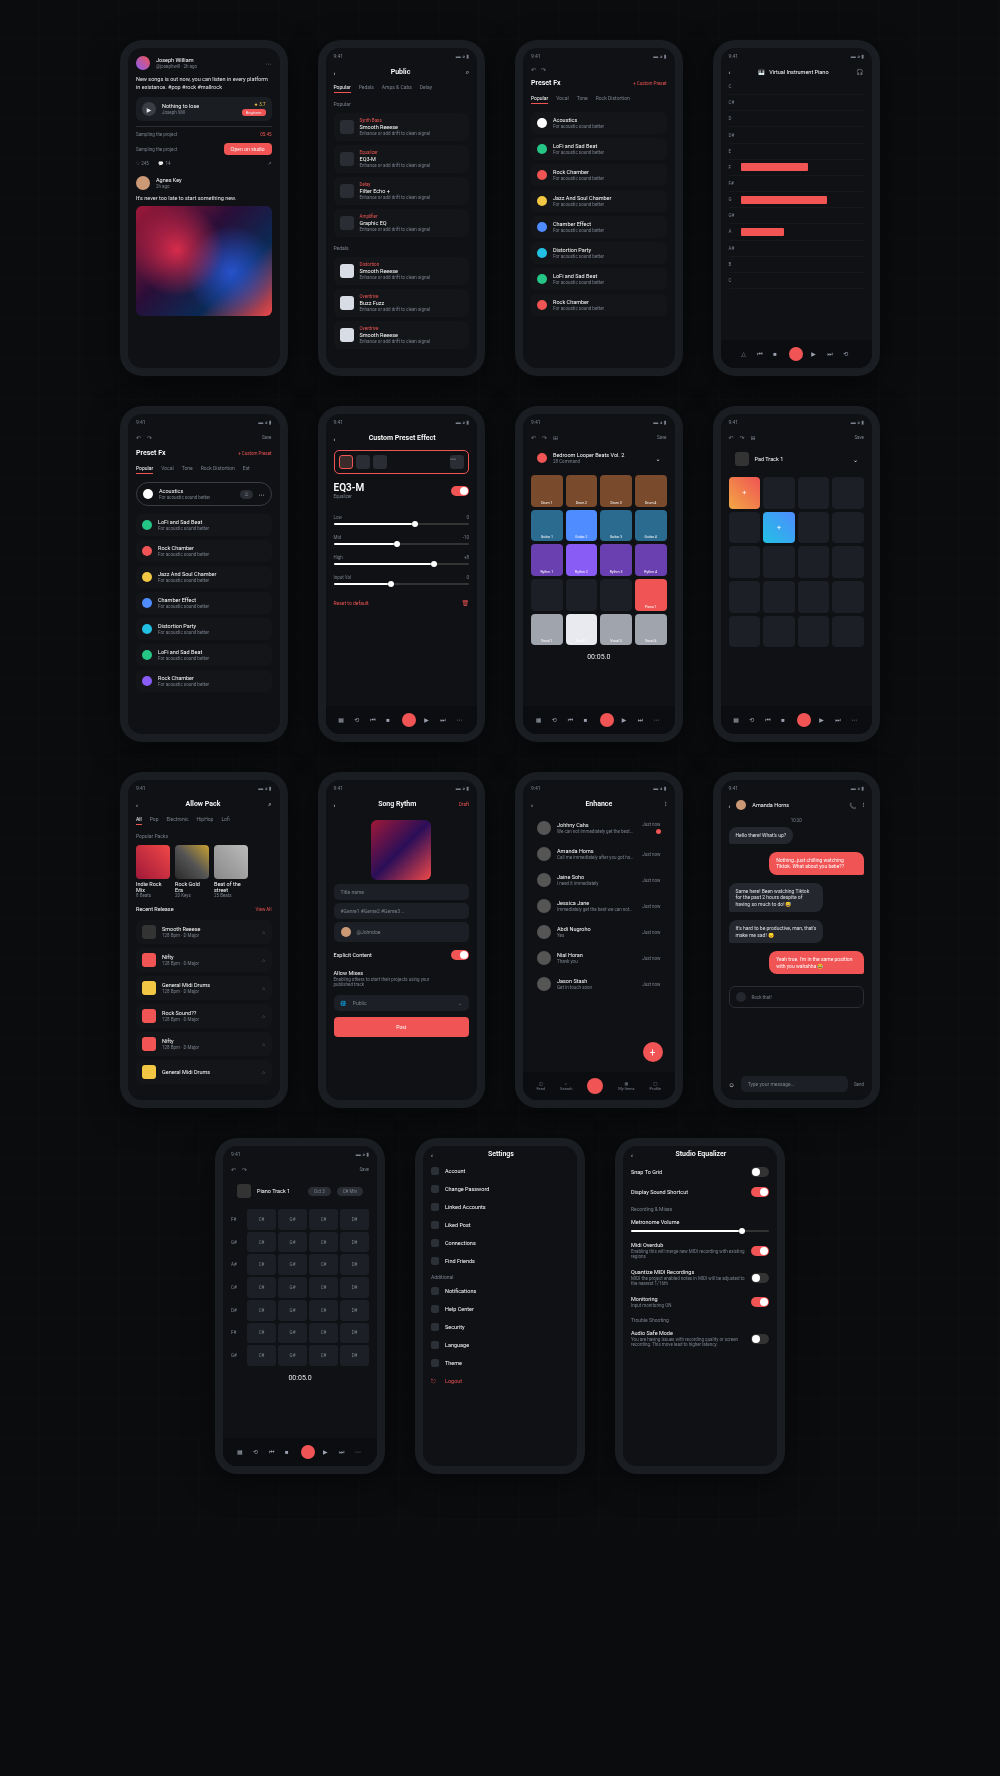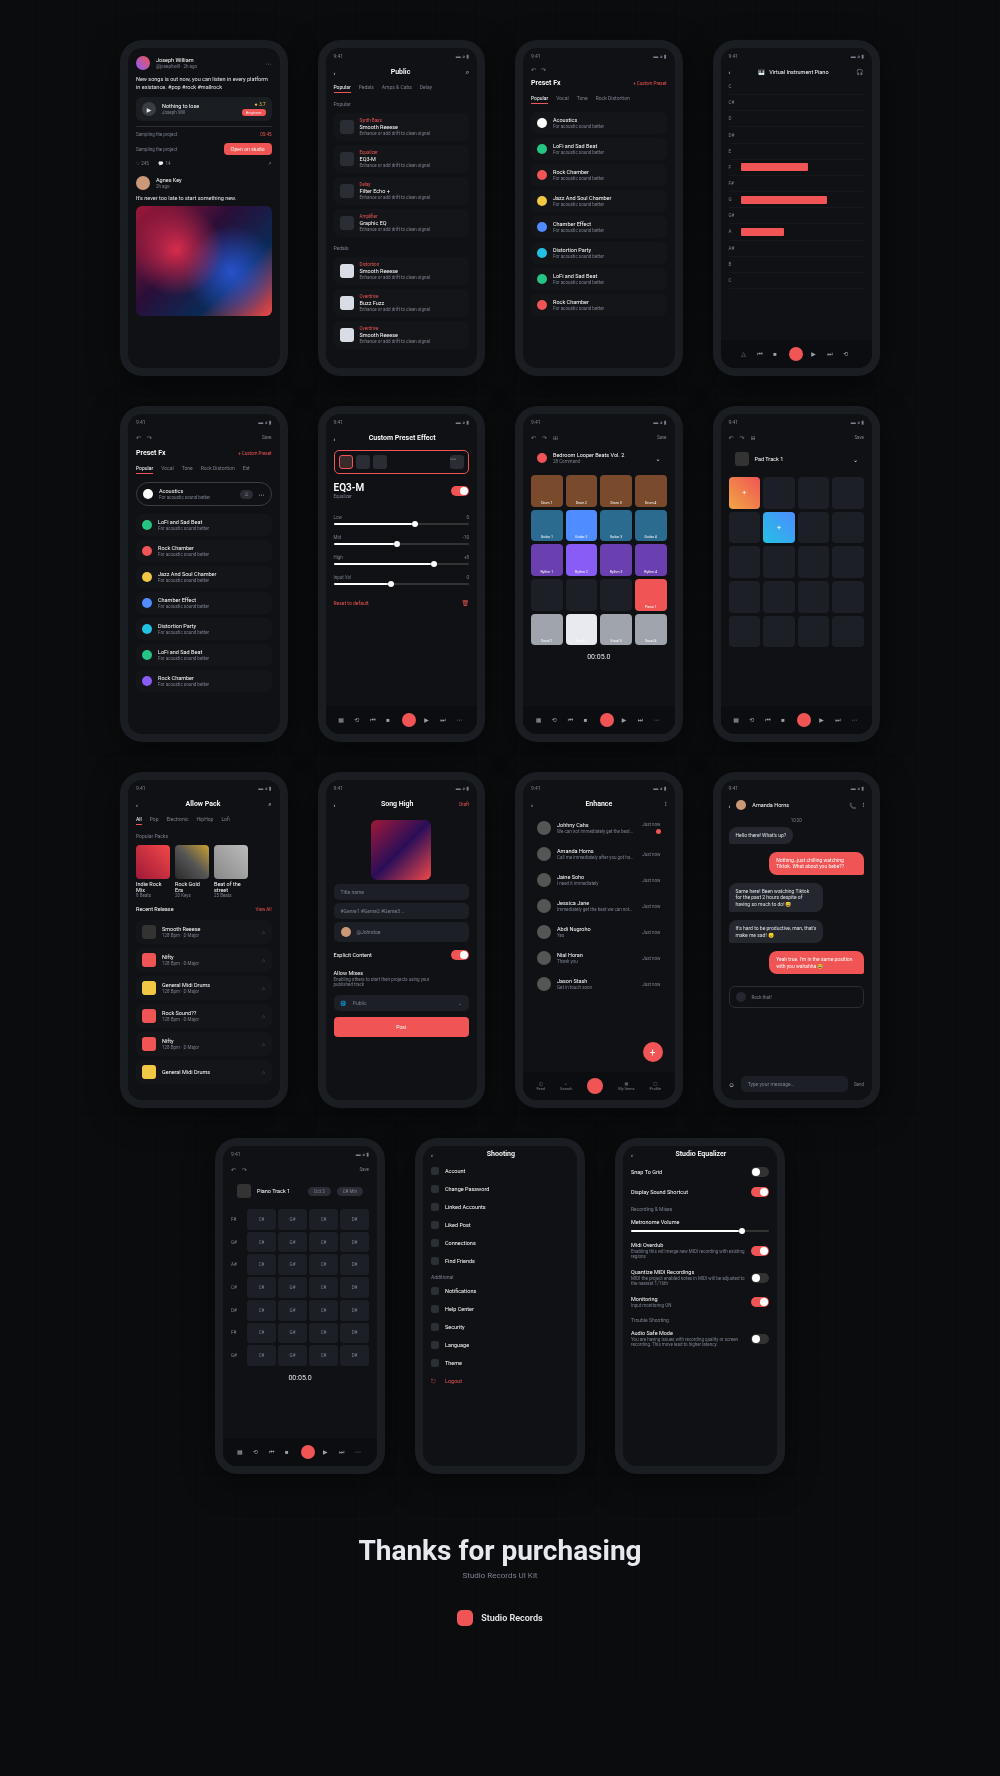--- a/index.html
+++ b/index.html
@@ -762,21 +762,21 @@
       </div>
 
     <div class="phone">
         <div class="screen">
       <div class="stat">
             <span>9:41</span>
             <span>▬ ◕ ▮</span>
           </div>
       <div class="navbar">
         <span>‹</span>
-        <span class="title">Song High</span>
+        <span class="title">Song Rythm</span>
         <span class="t2" style="color:var(--accent)">Draft</span>
       </div>
       <div style="width:60px;height:60px;margin:8px auto 4px;border-radius:6px;background:linear-gradient(135deg,#a01838,#2a0e58,#f04848)"></div>
       <div class="field" placeholder="Title name"><span>Title name</span></div>
       <div class="field"><span>#Genre1 #Genre2 #Genre3 …</span></div>
       <div class="field row">
             <div class="dot" style="background:#c97"></div>
             <span>@Johndoe</span>
           </div>
       <div class="set">
@@ -1070,21 +1070,21 @@
             <span class="tb">⏭</span>
         <span class="tb">⋯</span>
       </div>
     </div>
       </div>
 
     <div class="phone">
         <div class="screen">
       <div class="navbar">
         <span>‹</span>
-        <span class="title">Shooting</span>
+        <span class="title">Settings</span>
             <span></span>
       </div>
       <div id="settings1">
             <div class="set">
               <span class="icon"></span>
               <span class="t1">Account</span>
             </div>
             <div class="set">
               <span class="icon"></span>
               <span class="t1">Change Password</span>
@@ -1196,22 +1196,14 @@
                 <span class="t2">You are having issues with recording quality or screen recording. This move lead to higher latency.</span>
               </div>
               <div class="toggle "></div>
             </div>
           </div>
     </div>
       </div>
 
   </div>
 
-  <div class="ft">
-    <h1>Thanks for purchasing</h1>
-    <p>Studio Records UI Kit</p>
-    <div class="brand">
-      <div class="logodot"></div>
-      <span>Studio Records</span>
-    </div>
-  </div>
 
 </div>
 
 </body></html>

